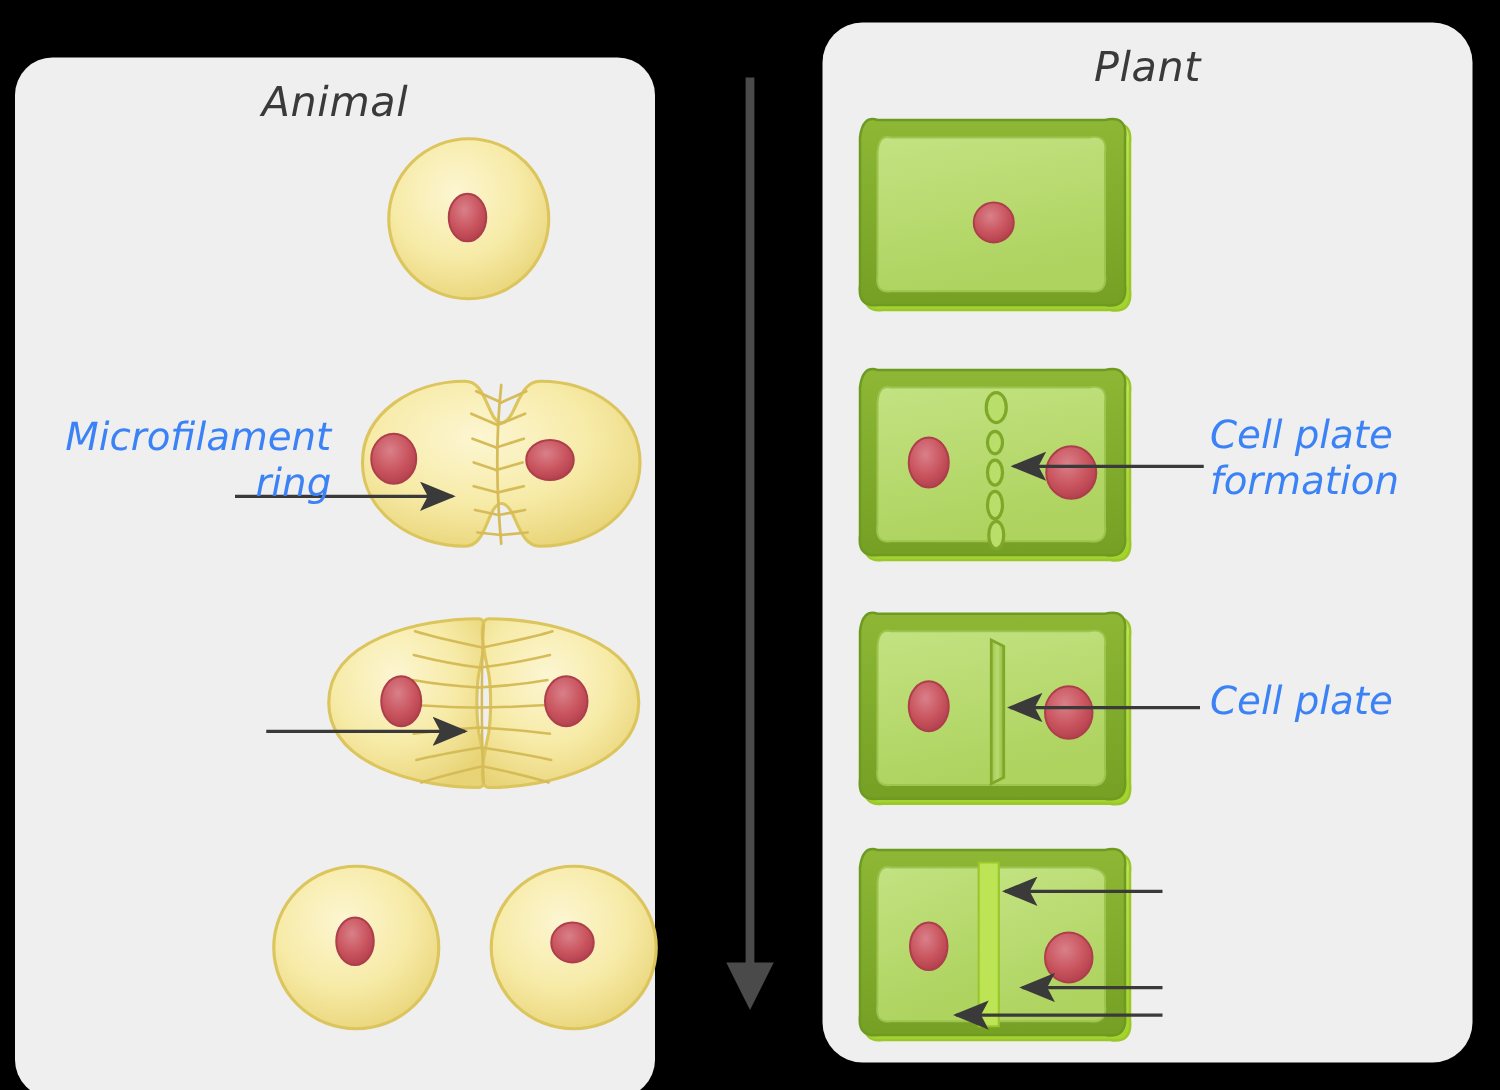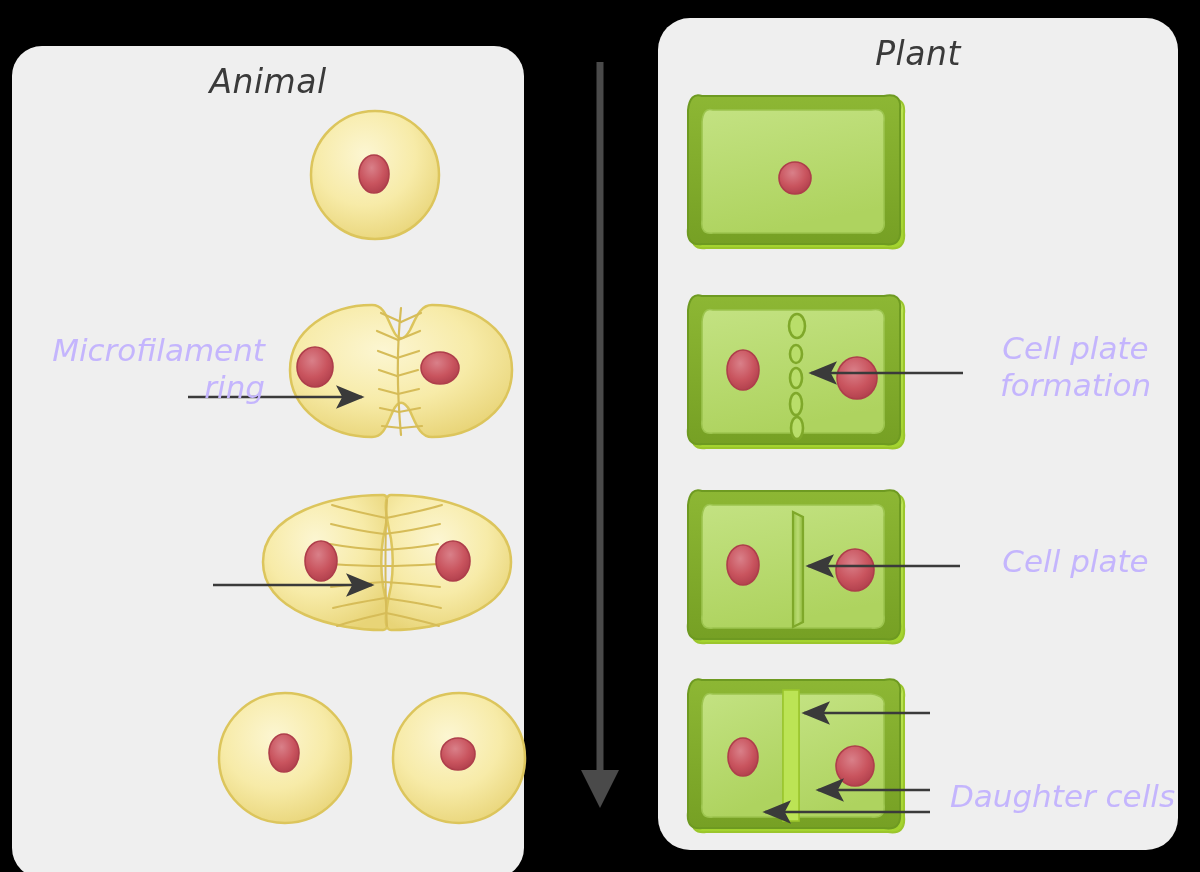--- a/index.html
+++ b/index.html
@@ -31,30 +31,30 @@
     font-size: 33px;
     color: #3A3A3A;
     letter-spacing: 0.5px;
     font-family: "DejaVu Sans", sans-serif;
     font-style: italic;
     font-weight: 300;
   }
 
   .label {
     position: absolute;
-    color: #c4b5fd;
+    color: #3b82f6;
     font-size: 31px;
     line-height: 1.18;
     font-family: "DejaVu Sans", sans-serif;
     font-style: italic;
     font-weight: 300;
     white-space: pre-line;
   }
   .label.right  { text-align: right; }
-  .label.left   { text-align: center; }
+  .label.left   { text-align: left; }
 
   svg.art { position: absolute; left: 0; top: 0; overflow: visible; }
   #overlay { position: absolute; left: 0; top: 0; width: 1200px; height: 872px; }
 </style>
 </head>
 <body>
 
 <div id="stage">
 
   <div class="panel" id="panel-animal">
@@ -245,15 +245,14 @@
   <div class="label right" style="left:20px; top:332px; width:245px;">Microfilament
 ring</div>
 
 
   <div class="label left" style="left:968px; top:330px; width:215px;">Cell plate
 formation</div>
 
   <div class="label left" style="left:968px; top:543px; width:215px;">Cell plate</div>
 
 
-  <div class="label left" style="left:940px; top:778px; width:245px;">Daughter cells</div>
 
 </div>
 
 </body></html>

